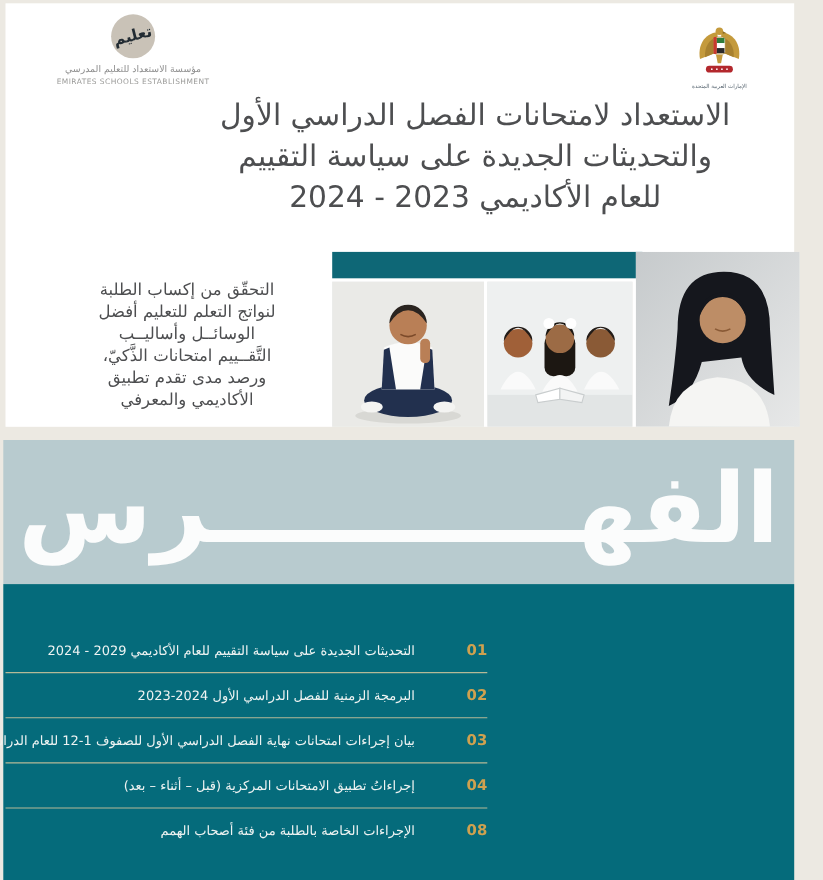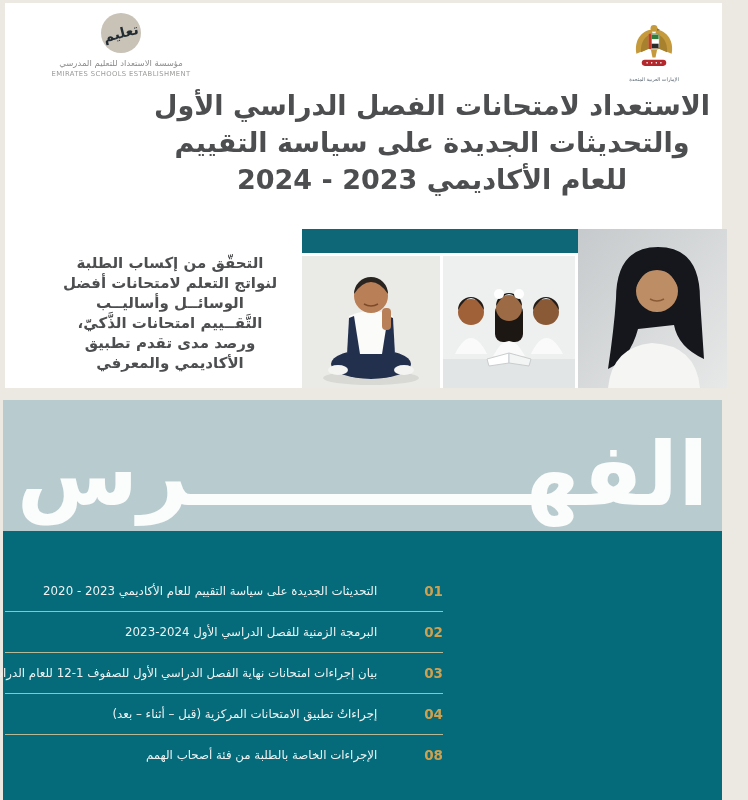--- a/index.html
+++ b/index.html
@@ -13,35 +13,35 @@
   .logo-circle { width:40px; height:40px; border-radius:50%; background:#c9c2b7; margin:0 auto;
                  display:flex; align-items:center; justify-content:center; }
   .logo-mark { font-size:14px; font-weight:bold; color:#232c33; transform:rotate(-14deg); direction:rtl; }
   .logo-ar { font-size:8.5px; color:#8d8d8d; margin-top:5px; direction:rtl; }
   .logo-en { font-size:6.8px; color:#9a9a98; letter-spacing:.4px; margin-top:2px; }
 
   .emblem { position:absolute; left:618px; top:18px; width:62px; text-align:center; }
   .emblem-caption { font-size:5px; color:#55636e; margin-top:1px; direction:rtl; white-space:nowrap; }
 
   .title-block { position:absolute; left:145px; right:8px; top:84px; text-align:center; direction:rtl;
-                 color:#4d4e50; font-weight:bold; font-size:27px; line-height:37px; }
+                 color:#4d4e50; font-weight:normal; font-size:27px; line-height:37px; }
 
   .intro-block { position:absolute; left:32px; top:250px; width:266px; text-align:center; direction:rtl;
-                 color:#4d4e50; font-weight:bold; font-size:15px; line-height:20px; }
+                 color:#4d4e50; font-weight:normal; font-size:15px; line-height:20px; }
 
   .strip-bar { position:absolute; left:297px; top:226px; width:282px; height:24px; background:#0e6776; }
   .photo { position:absolute; overflow:hidden; background:#e9eae8; }
   .photo svg { display:block; width:100%; height:100%; }
   .photo-1 { left:297px; top:253px; width:138px; height:132px; }
   .photo-2 { left:438px; top:253px; width:132px; height:132px; }
   .photo-3 { left:573px; top:226px; width:149px; height:159px; }
 
   
   .band { position:absolute; left:3px; top:400px; width:719px; height:131px; background:#b8cbcf;
-          display:flex; align-items:flex-end; justify-content:center; }
+          display:flex; align-items:center; justify-content:center; }
   .band-heading { direction:rtl; color:#fbfcfc; font-weight:bold; font-size:88px; line-height:100px;
                   white-space:nowrap; padding-bottom:6px; }
 
   
   .dark { position:absolute; left:3px; top:531px; width:719px; height:269px; background:#056b7b; }
   .toc { direction:rtl; padding:40px 100px 0 0; width:540px; }
   .toc-row { display:flex; align-items:center; gap:18px; padding:12px 0;
              border-bottom:1px solid rgba(213,199,156,.85); width:438px; }
   .toc-row:last-child { border-bottom:none; }
   .toc-num { color:#cfa14f; font-weight:bold; font-size:13.5px; flex:0 0 auto;margin-left:29px; }
@@ -88,21 +88,21 @@
   </div>
 
   <div class="title-block">
     <div>الاستعداد لامتحانات الفصل الدراسي الأول</div>
     <div>والتحديثات الجديدة على سياسة التقييم</div>
     <div>للعام الأكاديمي 2023 - 2024</div>
   </div>
 
   <div class="intro-block">
     <div>التحقّق من إكساب الطلبة</div>
-    <div>لنواتج التعلم لامتحانات أفضل</div>
+    <div>لنواتج التعلم للتعليم أفضل</div>
     <div>الوسائــل وأساليــب</div>
     <div>التَّقــييم امتحانات الذَّكيّ،</div>
     <div>ورصد مدى تقدم تطبيق</div>
     <div>الأكاديمي والمعرفي</div>
   </div>
 
   <div class="strip-bar"></div>
 
   <div class="photo photo-1">
     <svg viewBox="0 0 138 132">
@@ -161,21 +161,21 @@
 </div>
 
 <div class="band">
   <div class="band-heading">الفهـــــــــــرس</div>
 </div>
 
 <div class="dark">
   <div class="toc">
     <div class="toc-row">
       <span class="toc-num">01</span>
-      <span class="toc-text">التحديثات الجديدة على سياسة التقييم للعام الأكاديمي 2023 - 2020</span>
+      <span class="toc-text">التحديثات الجديدة على سياسة التقييم للعام الأكاديمي 2029 - 2024</span>
     </div>
     <div class="toc-row">
       <span class="toc-num">02</span>
       <span class="toc-text">البرمجة الزمنية للفصل الدراسي الأول 2024-2023</span>
     </div>
     <div class="toc-row">
       <span class="toc-num">03</span>
       <span class="toc-text">بيان إجراءات امتحانات نهاية الفصل الدراسي الأول للصفوف 1-12 للعام الدراسي 2023/2022</span>
     </div>
     <div class="toc-row">

